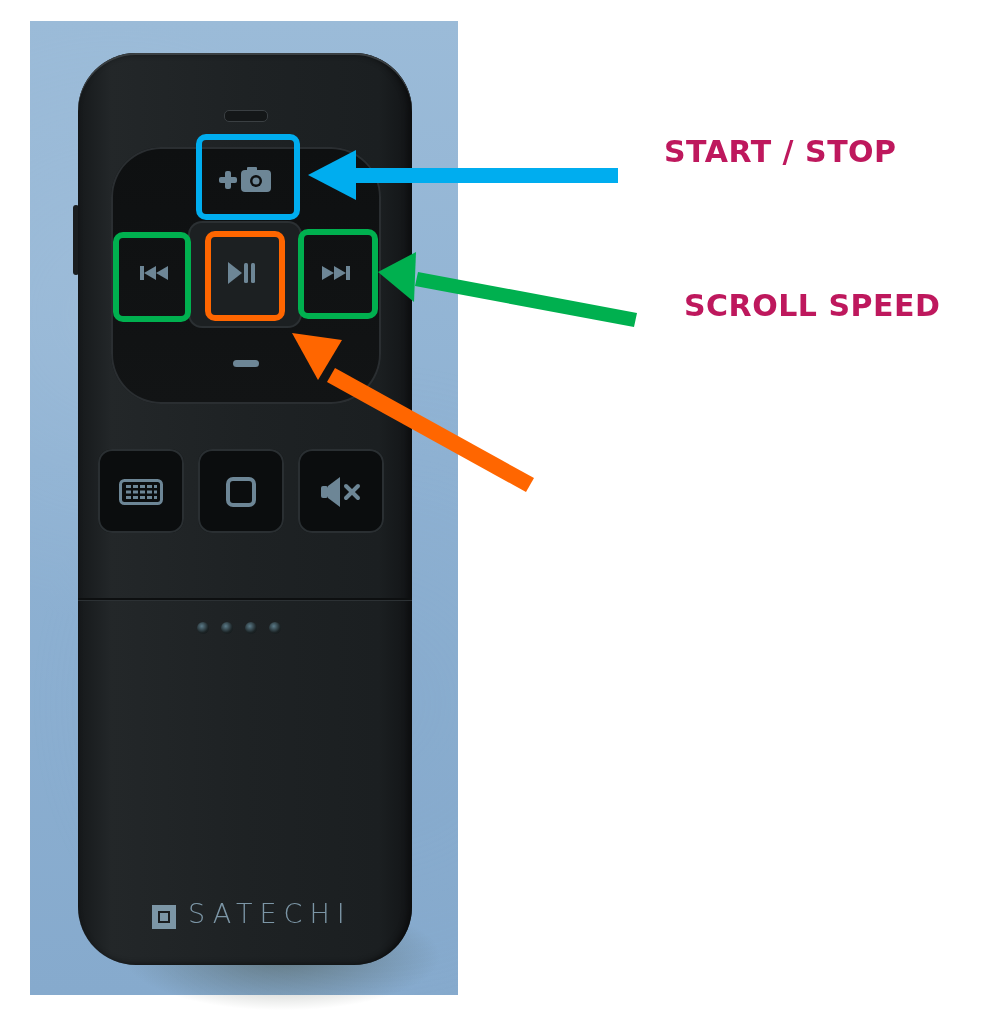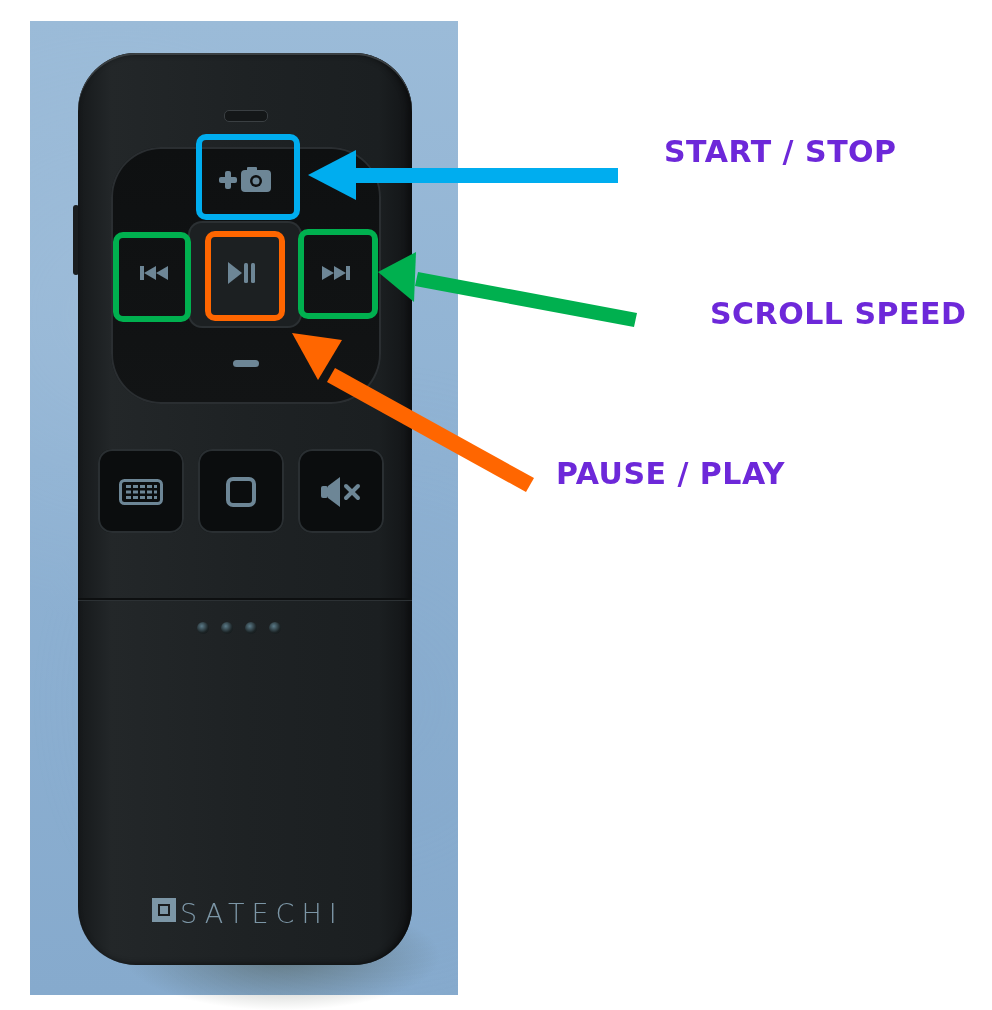--- a/index.html
+++ b/index.html
@@ -18,26 +18,26 @@
   .dpad{position:absolute;left:111px;top:147px;width:270px;height:257px;border-radius:50px;
     background:linear-gradient(180deg,#0e1011,#121415);box-shadow:inset 0 0 0 2px #2a2e31;}
   .center-well{position:absolute;left:190px;top:223px;width:110px;height:103px;border-radius:12px;
     background:#1c2022;box-shadow:0 0 0 2px #2b3033;}
   .glyph{position:absolute;color:#6d8696;display:flex;align-items:center;justify-content:center;}
   .minus{position:absolute;left:233px;top:360px;width:26px;height:7px;border-radius:4px;background:#6d8696;}
   .key{position:absolute;top:449px;width:86px;height:84px;border-radius:14px;background:#0b0d0e;box-shadow:inset 0 0 0 2px #2a2f32;}
   .divider{position:absolute;left:78px;top:598px;width:334px;height:2px;background:#0d0f10;border-bottom:1px solid #2c3134;}
   .dot{position:absolute;top:622px;width:12px;height:12px;border-radius:50%;
     background:radial-gradient(circle at 40% 35%,#5b7a88 0%,#1c2426 60%,#0d1011 100%);}
-  .brand{position:absolute;left:152px;top:898px;display:flex;align-items:flex-start;gap:4px;color:#7c96a6;}
+  .brand{position:absolute;left:152px;top:898px;display:flex;align-items:flex-end;gap:12px;color:#7c96a6;}
   .brand-mark{width:24px;height:24px;background:#7c96a6;position:relative;}
   .brand-mark::after{content:"";position:absolute;left:6px;top:6px;width:8px;height:8px;border:2px solid #1a1d1f;}
   .brand-text{font-family:"DejaVu Sans",sans-serif;font-size:27px;letter-spacing:7px;font-weight:300;}
   .hl{position:absolute;border-radius:10px;border:6px solid;box-sizing:border-box;}
-  .label{position:absolute;font-family:"DejaVu Sans",sans-serif;font-weight:900;color:#6d28d9;font-size:30px;line-height:44px;letter-spacing:.5px;}
+  .label{position:absolute;font-family:"DejaVu Sans",sans-serif;font-weight:900;color:#be185d;font-size:30px;line-height:44px;letter-spacing:.5px;}
   svg.arrows{position:absolute;left:0;top:0;}
 </style>
 </head>
 <body>
 
 <div class="photo">
   <div class="photo-noise"></div>
   <div class="shadow"></div>
 </div>
 
@@ -149,18 +149,17 @@
   </g>
   <g>
     <polygon points="335,368 534,478 526,492 327,382" fill="#ff6600"></polygon>
     <polygon points="292,333 342,340 318,380" fill="#ff6600"></polygon>
   </g>
 </svg>
 
 <div class="label" style="left:664px;top:130px;">
   <div>START / STOP</div>
 </div>
-<div class="label" style="left:684px;top:292px;margin-left:26px;">
+<div class="label" style="left:684px;top:284px;">
   <div>SCROLL SPEED</div>
 </div>
 <div class="label" style="left:556px;top:452px;">
-  <div>PAUSE / PLAY</div>
 </div>
 
 </body></html>

